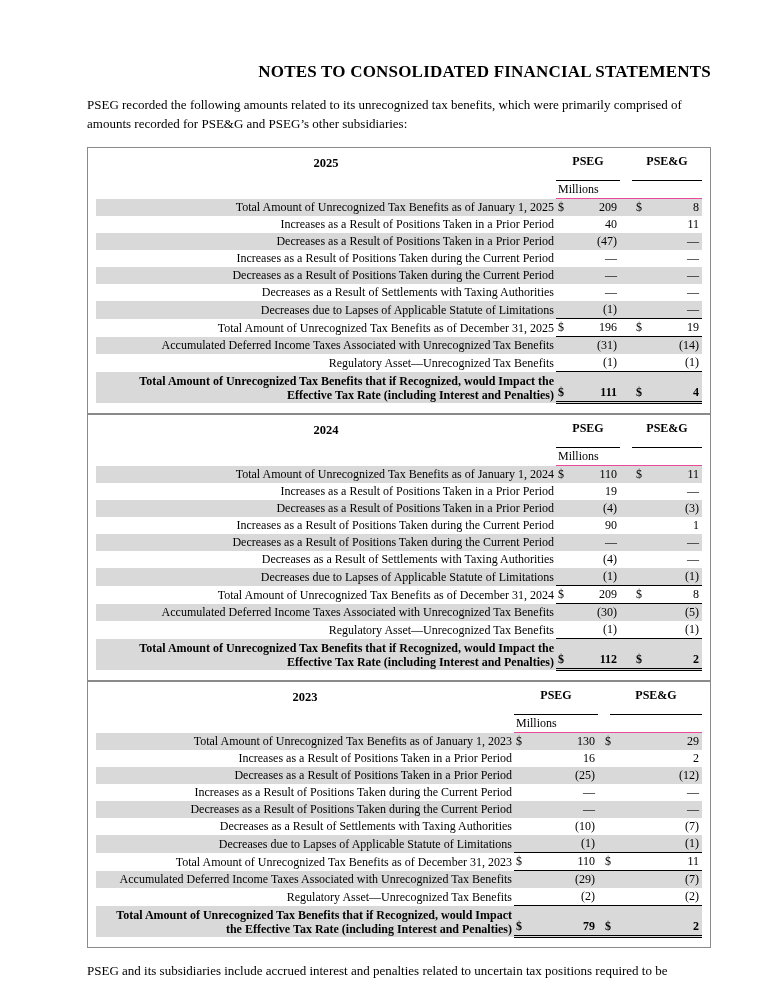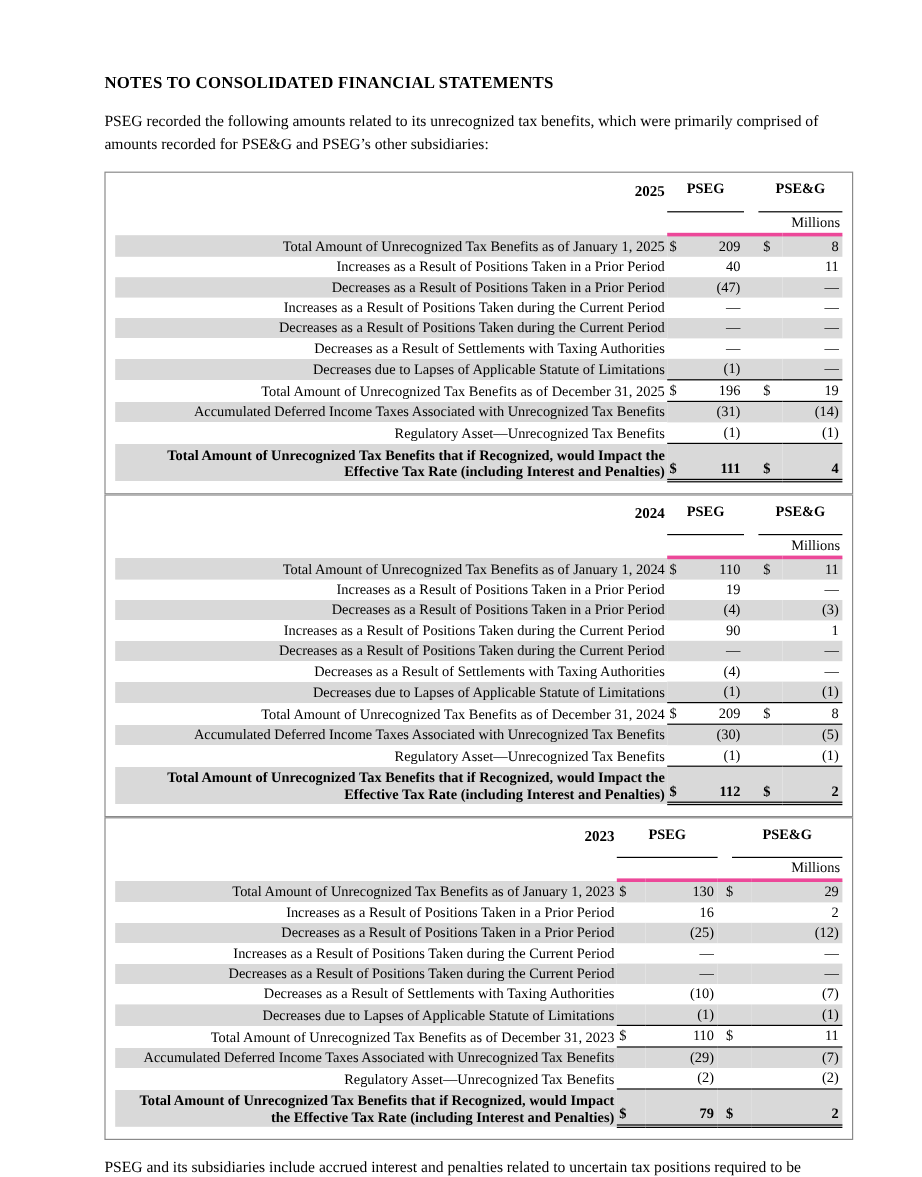--- a/index.html
+++ b/index.html
@@ -5,40 +5,40 @@
   * { margin:0; padding:0; box-sizing:border-box; }
   html,body { background:#ffffff; }
   body {
     width:768px; height:981px;
     font-family:"Liberation Serif", serif;
     color:#000;
     position:relative;
   }
   .content { margin-left:87px; width:624px; padding-top:62px; }
   .doc-title {
-    text-align:left; font-weight:bold; font-size:14px; letter-spacing:.2px;
+    text-align:right; font-weight:bold; font-size:17px; letter-spacing:.2px;
   }
   .para { font-size:13px; line-height:19px; margin-top:13px; text-align:left; }
   .tablebox {
     border:1px solid #8a8a8a;
     padding:6px 8px 9px 8px;
     background:#fff;
   }
   .tablebox.first { margin-top:14px; }
   table { width:100%; border-collapse:collapse; font-size:12px; table-layout:fixed; }
   th, td { font-weight:normal; padding:1px 2px 1px 2px; vertical-align:bottom; }
-  th.year { text-align:right; font-weight:bold; font-size:12.5px; vertical-align:top; padding-top:2px; }
+  th.year { text-align:center; font-weight:bold; font-size:12.5px; vertical-align:top; padding-top:2px; }
   th.grp { padding:0 0 0 0; }
   th.grp .ul {
     display:block; text-align:center; font-weight:bold; font-size:12px;
     border-bottom:1px solid #000; padding-bottom:11px;
   }
   th.grp.g2 .ul { margin-left:12px; }
   th.units {
-    text-align:right; font-size:12px; border-bottom:3px solid #ec4899; padding-bottom:1px;
+    text-align:left; font-size:12px; border-bottom:1px solid #ec4899; padding-bottom:1px;
   }
   td.lbl { text-align:right; white-space:nowrap; overflow:hidden; }
   td.num { }
   td.d { text-align:left; padding-left:2px; }
   td.v { text-align:right; padding-right:3px; }
   .cols-a .c-lbl { width:460px; } .cols-a .c-d { width:24px; } .cols-a .c-v { width:40px; }
   .cols-a .c-d2 { width:32px; } .cols-a .c-v2 { width:50px; }
   .cols-b .c-lbl { width:418px; } .cols-b .c-d { width:24px; } .cols-b .c-v { width:60px; }
   .cols-b .c-d2 { width:28px; } .cols-b .c-v2 { width:76px; }
   .cols-a td.d2 { padding-left:16px; }

